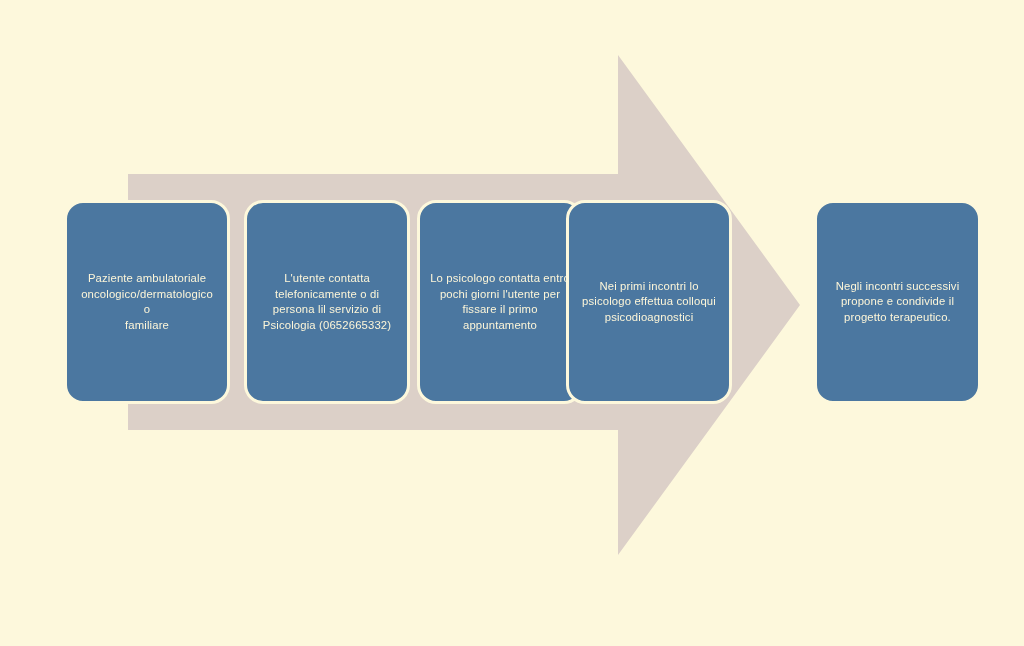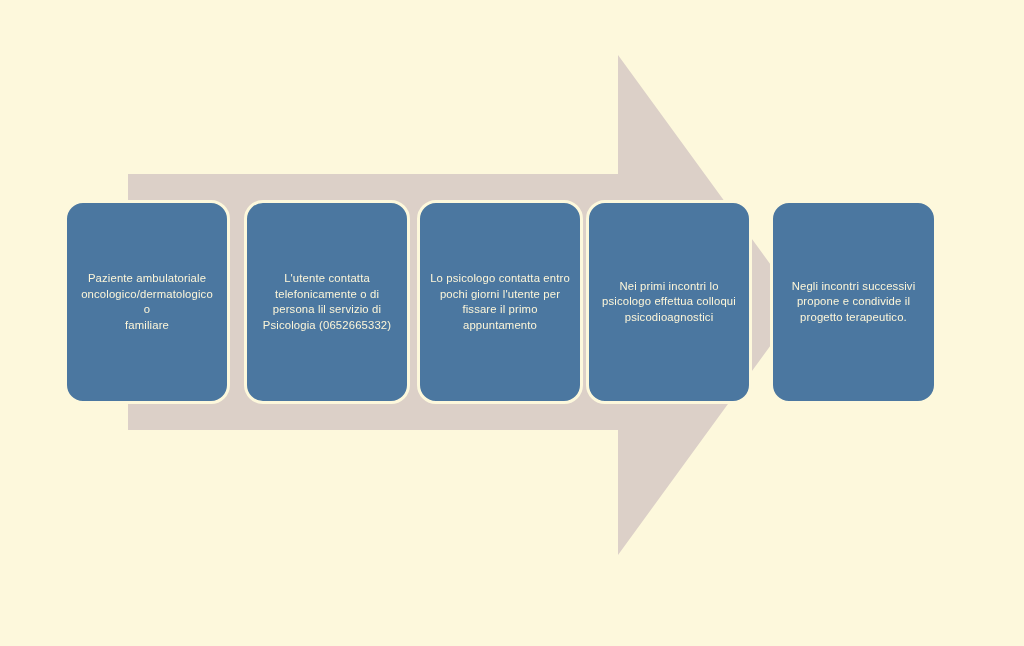--- a/index.html
+++ b/index.html
@@ -37,22 +37,22 @@
     border-radius: 19px;
     box-sizing: border-box;
     display: flex;
     align-items: center;
     justify-content: center;
     padding: 6px 10px;
   }
   .box-1 { left: 64px;  width: 166px; }
   .box-2 { left: 244px; width: 166px; }
   .box-3 { left: 417px; width: 166px; }
-  .box-4 { left: 586px; width: 166px; }
-  .box-5 { left: 770px; width: 167px; }
+  .box-4 { left: 566px; width: 166px; }
+  .box-5 { left: 814px; width: 167px; }
 
   .box-text {
     color: #fdf6d9;
     font-family: "Liberation Sans", sans-serif;
     font-size: 11.3px;
     line-height: 15.5px;
     text-align: center;
     letter-spacing: 0.15px;
     white-space: pre-line;
     width: 100%;

